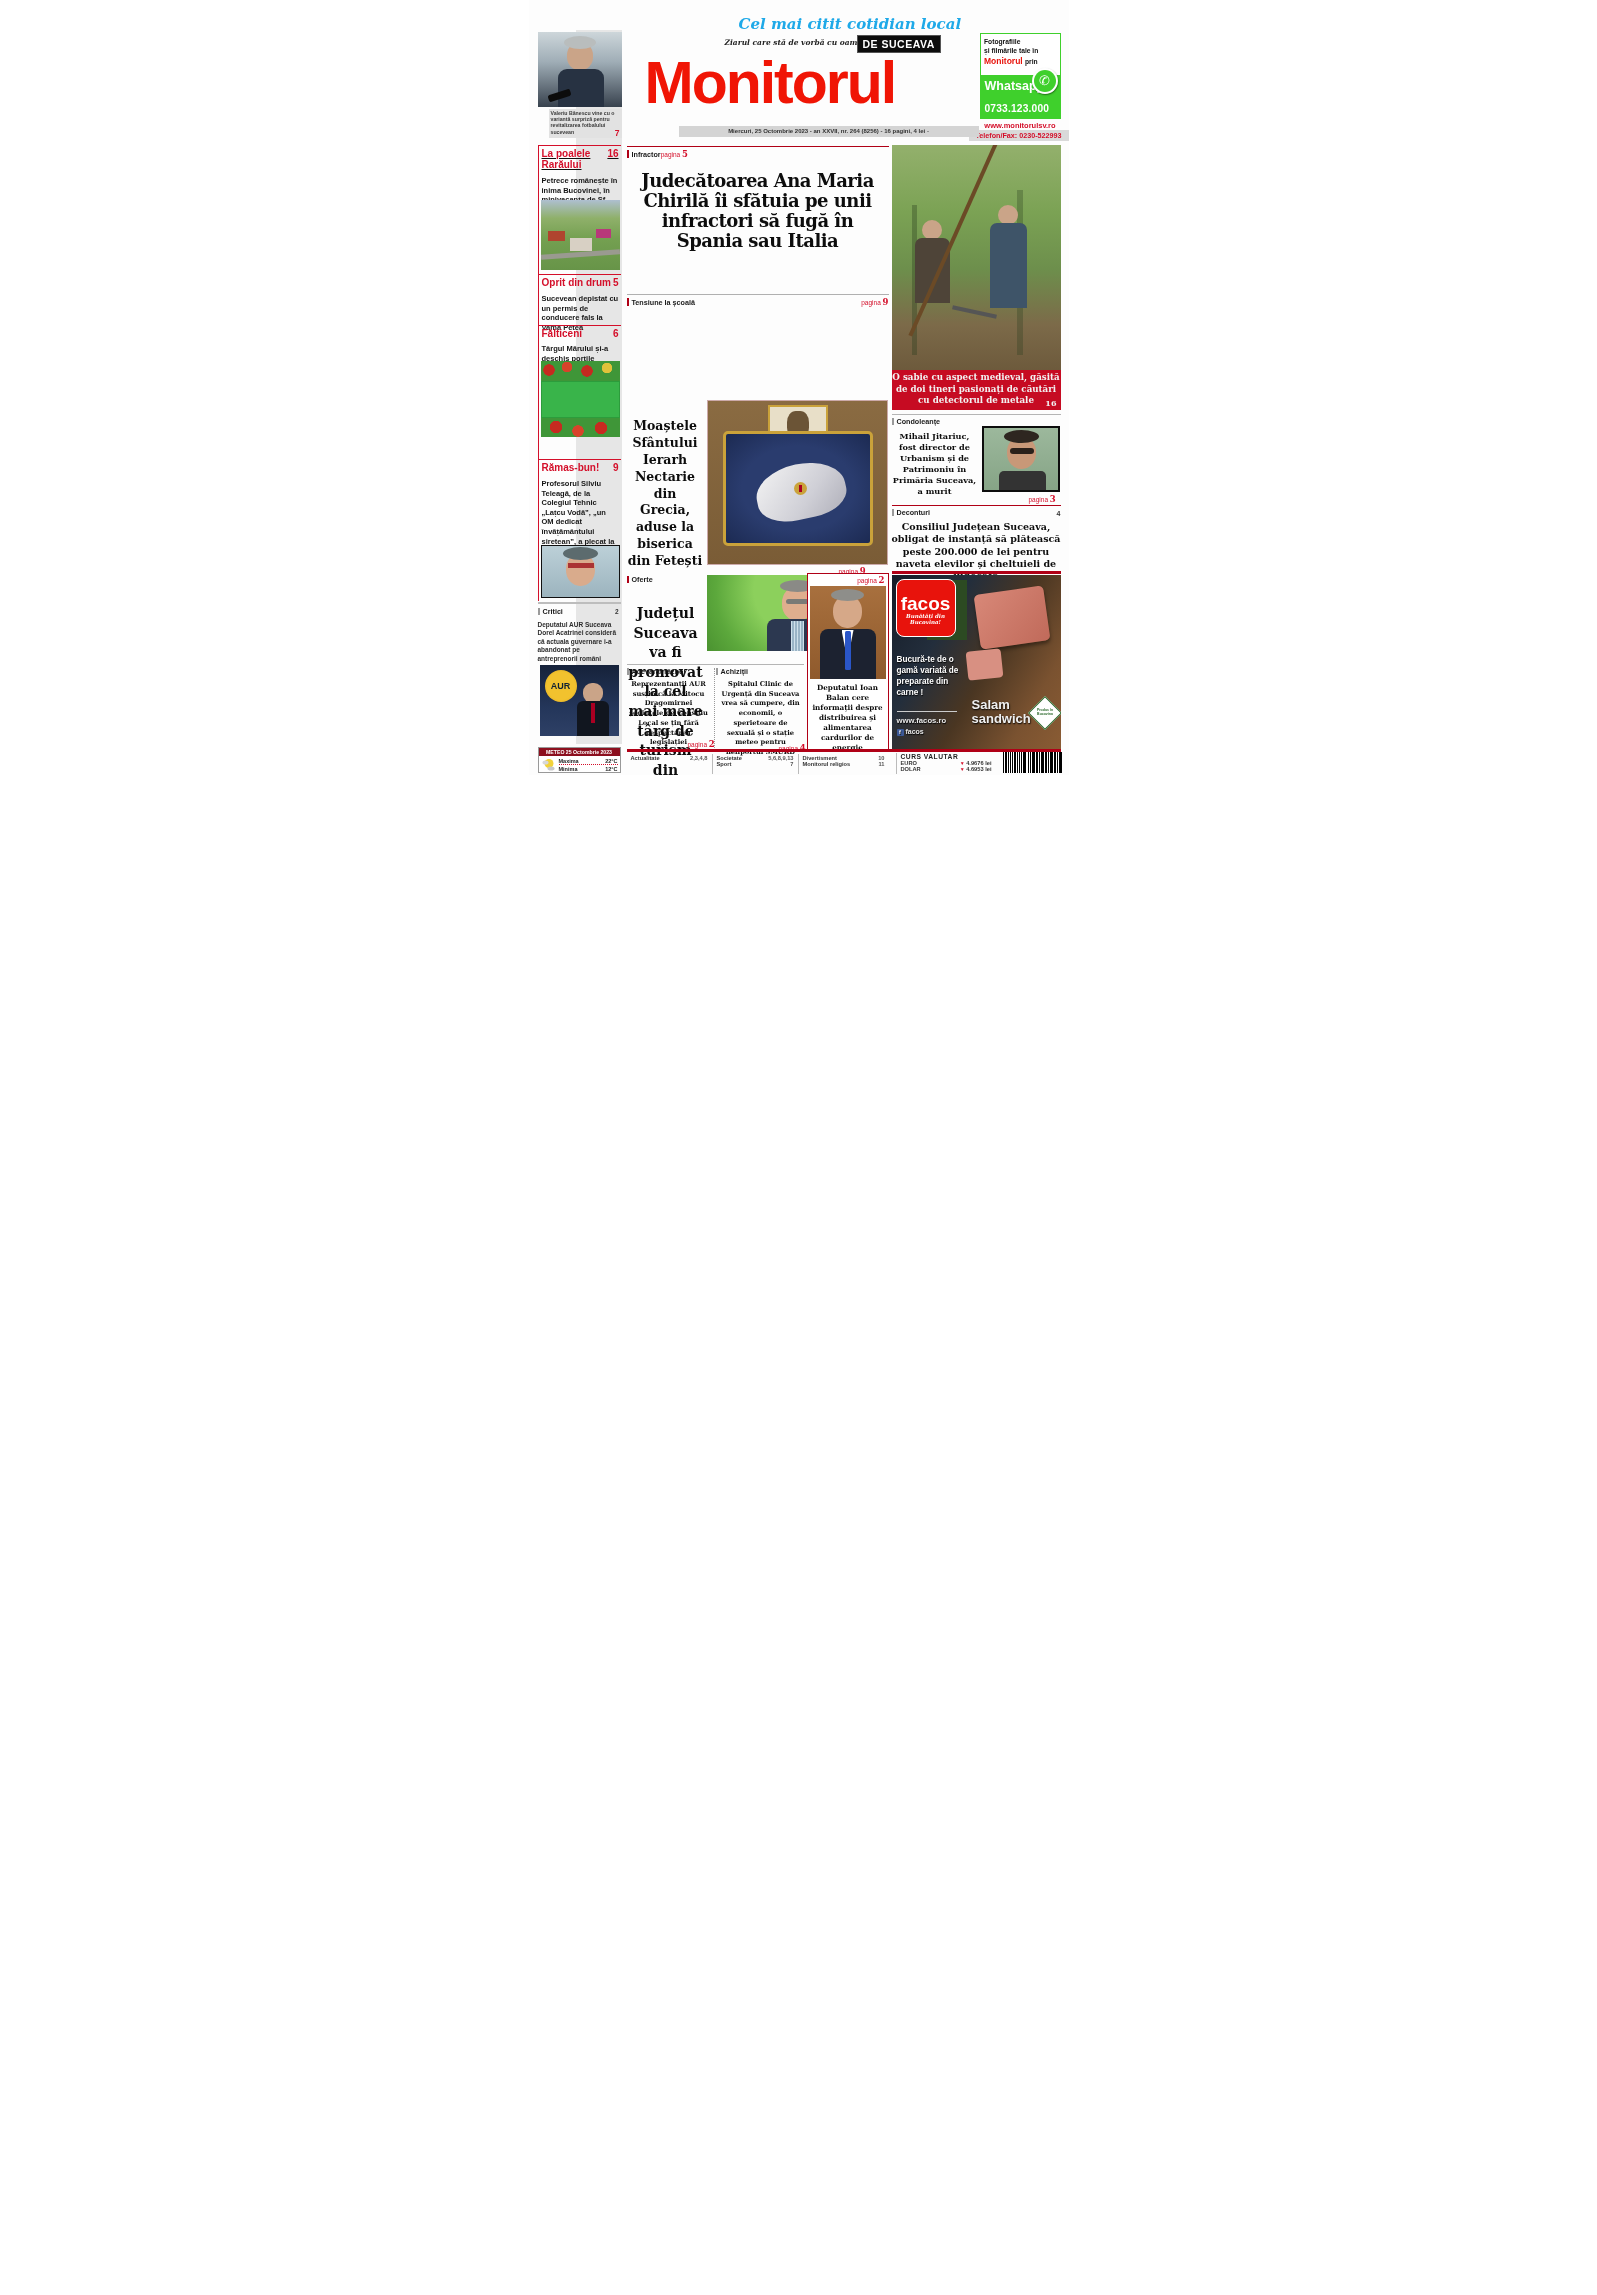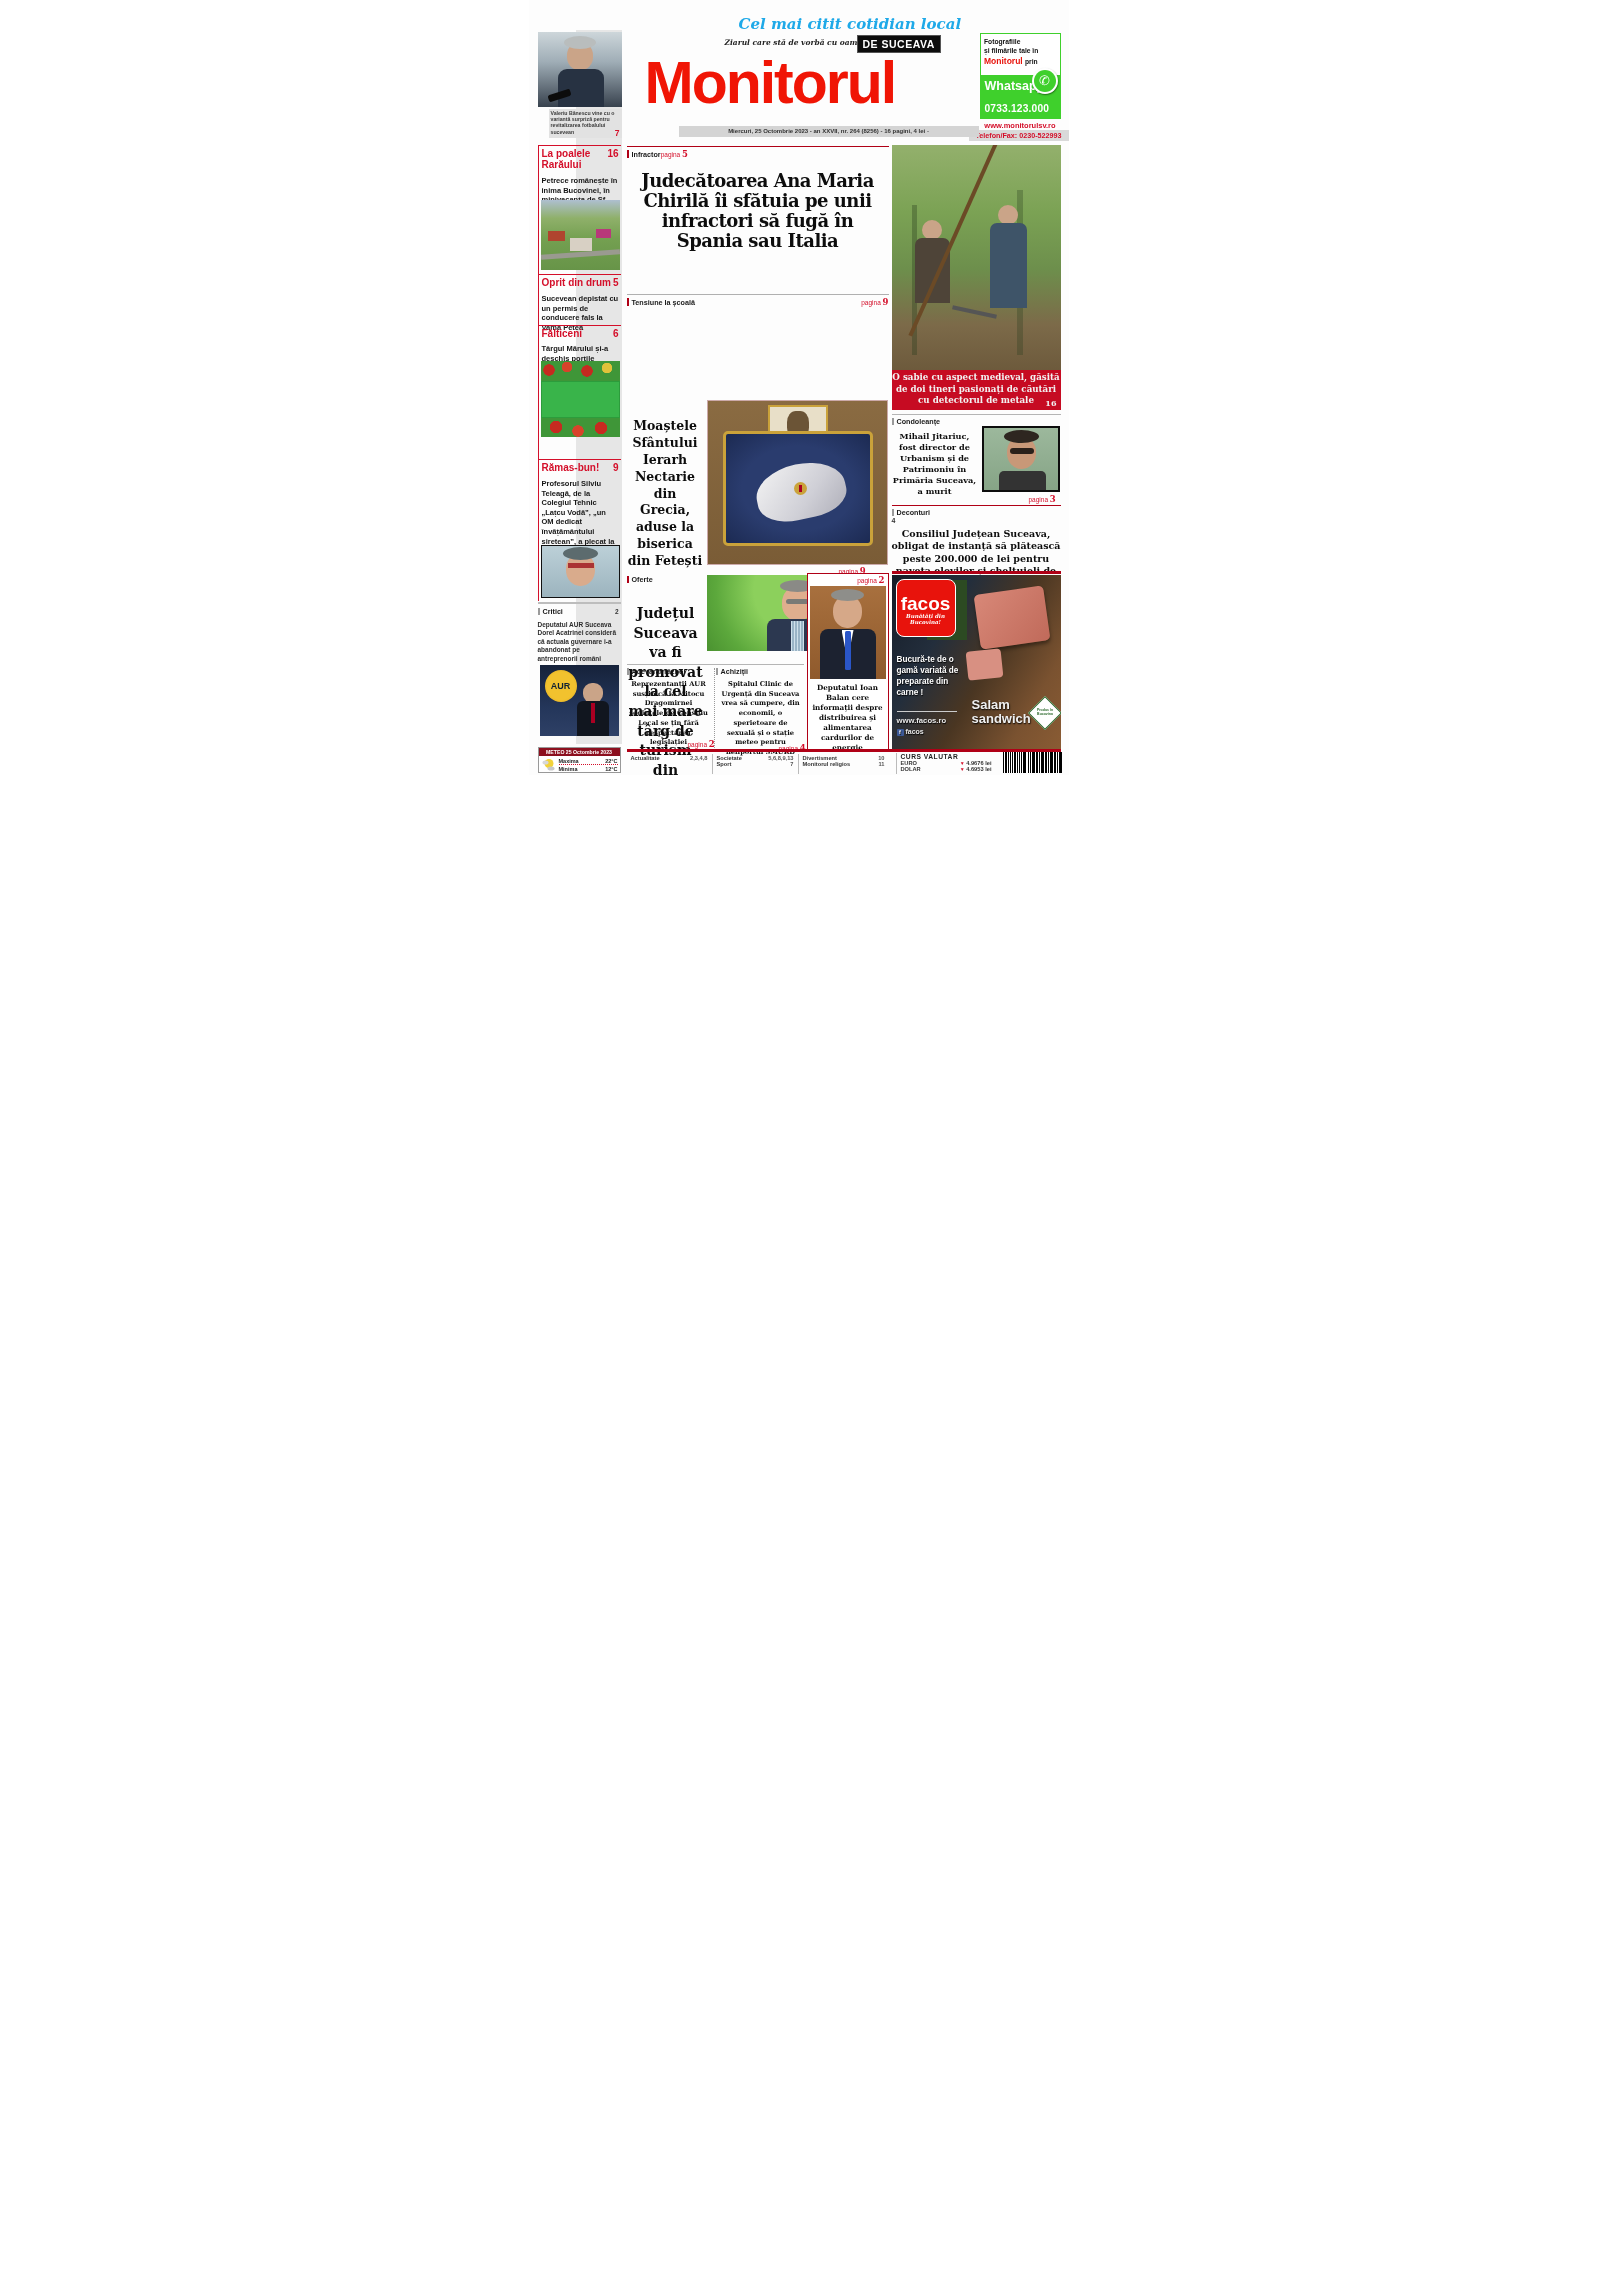--- a/index.html
+++ b/index.html
@@ -90,21 +90,21 @@
       <span class="wa-number abs" style="left:4px; bottom:4px;">0733.123.000</span>
     </div>
   </div>
   <div class="abs site" style="left:451px; top:121px; width:81px; text-align:center;">www.monitorulsv.ro</div>
   <div class="abs phone-band" style="left:440px; top:130px; width:100px; height:11px; text-align:center; line-height:11px;">Telefon/Fax: 0230-522993</div>
   <div class="abs dateline" style="left:150px; top:126px; width:300px; height:11px;">Miercuri, 25 Octombrie 2023 - an XXVII, nr. 264 (8256) - 16 pagini, 4 lei -</div>
 
   <div class="abs" style="left:9px; top:145px; width:83px; height:456px; border-left:1px solid #d40f2a;">
 
     <div class="sec-rule" style="padding:2px 2px 0 3px;">
-      <div style="display:flex; justify-content:space-between;">
+      <div style="display:flex; justify-content:space-between;text-decoration:underline;">
         <span class="red-head">La poalele Rarăului</span>
         <span class="red-page">16</span>
       </div>
       <div class="side-story" style="margin-top:6px;">Petrece românește în inima Bucovinei, în minivacanța de Sf. Andrei - 1 Decembrie</div>
     </div>
     <div class="photo" style="left:2px; top:55px; width:79px; height:70px; background:linear-gradient(180deg,#aebfd0 0%,#8fb06a 26%,#74a051 55%,#679448 100%);">
       <div class="abs" style="left:7px; top:31px; width:17px; height:10px; background:#b0452f;"></div>
       <div class="abs" style="left:29px; top:38px; width:22px; height:13px; background:#d8d0c4;"></div>
       <div class="abs" style="left:55px; top:29px; width:15px; height:9px; background:#b8387a;"></div>
       <div class="abs" style="left:0; top:52px; width:79px; height:5px; background:#9a9a90; transform:rotate(-4deg);"></div>
@@ -228,21 +228,21 @@
   <div class="abs headline" style="left:363px; top:431px; width:86px; font-size:8.2px; line-height:1.35;">Mihail Jitariuc, fost director de Urbanism și de Patrimoniu în Primăria Suceava, a murit</div>
   <div class="photo" style="left:453px; top:426px; width:78px; height:66px; border:2px solid #0d0d0d; background:linear-gradient(180deg,#9cb89c 0%,#86a486 100%);">
     <div class="abs" style="left:23px; top:8px; width:29px; height:33px; border-radius:48%; background:#c89878;"></div>
     <div class="abs" style="left:20px; top:2px; width:35px; height:13px; border-radius:50%; background:#2e2620;"></div>
     <div class="abs" style="left:26px; top:20px; width:24px; height:6px; border-radius:3px; background:#2a201a;"></div>
     <div class="abs" style="left:15px; top:43px; width:47px; height:20px; border-radius:5px 5px 0 0; background:#333;"></div>
   </div>
   <div class="abs pagina" style="left:500px; top:494px;"><span>pagina</span> <b>3</b></div>
 
   <div class="abs" style="left:363px; top:505px; width:169px; border-top:1.5px solid #b00016; padding-top:2px;">
-    <div style="display:flex; justify-content:space-between; align-items:flex-start;flex-direction:column;">
+    <div style="display:flex; justify-content:space-between; align-items:flex-end;">
       <span class="kicker-row">
           <span class="kbar-grey"></span>
       <span class="kicker">Deconturi</span>
         </span>
       <span style="font-weight:bold; font-size:7px; color:#333;">4</span>
     </div>
     <div class="headline" style="font-size:9.5px; line-height:1.3; margin-top:4px;">Consiliul Județean Suceava, obligat de instanță să plătească peste 200.000 de lei pentru naveta elevilor și cheltuieli de judecată</div>
   </div>
 
   <div class="abs" style="left:98px; top:575px; width:262px;">

